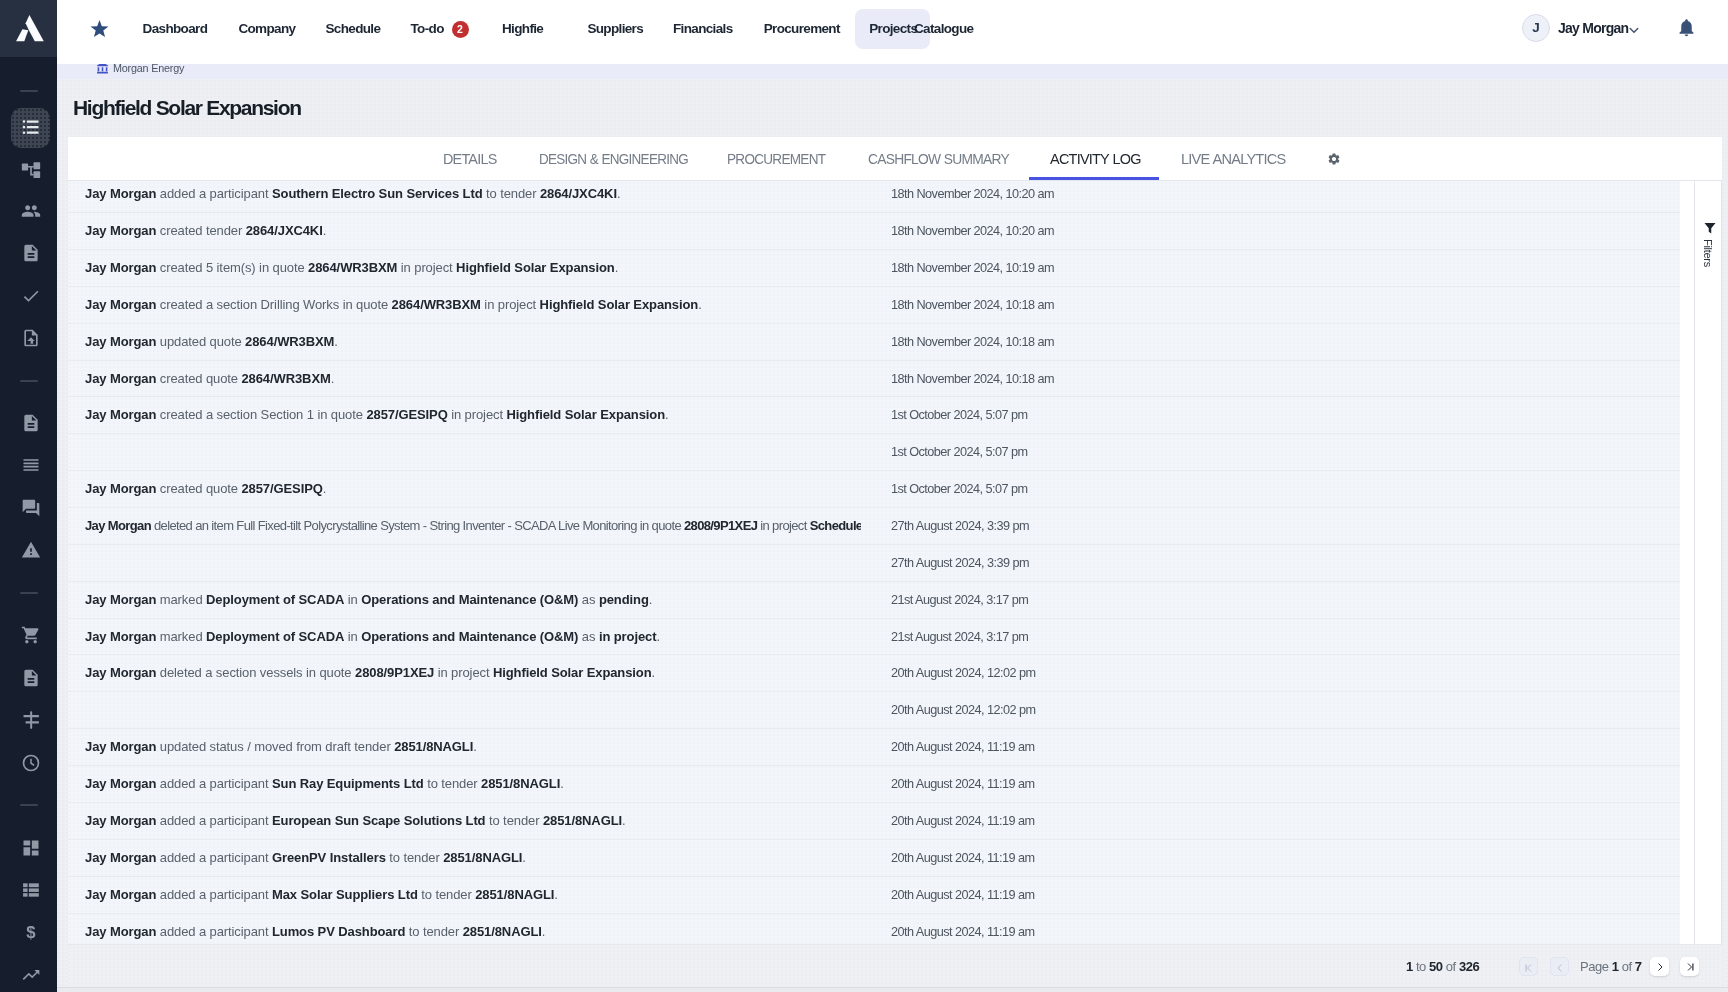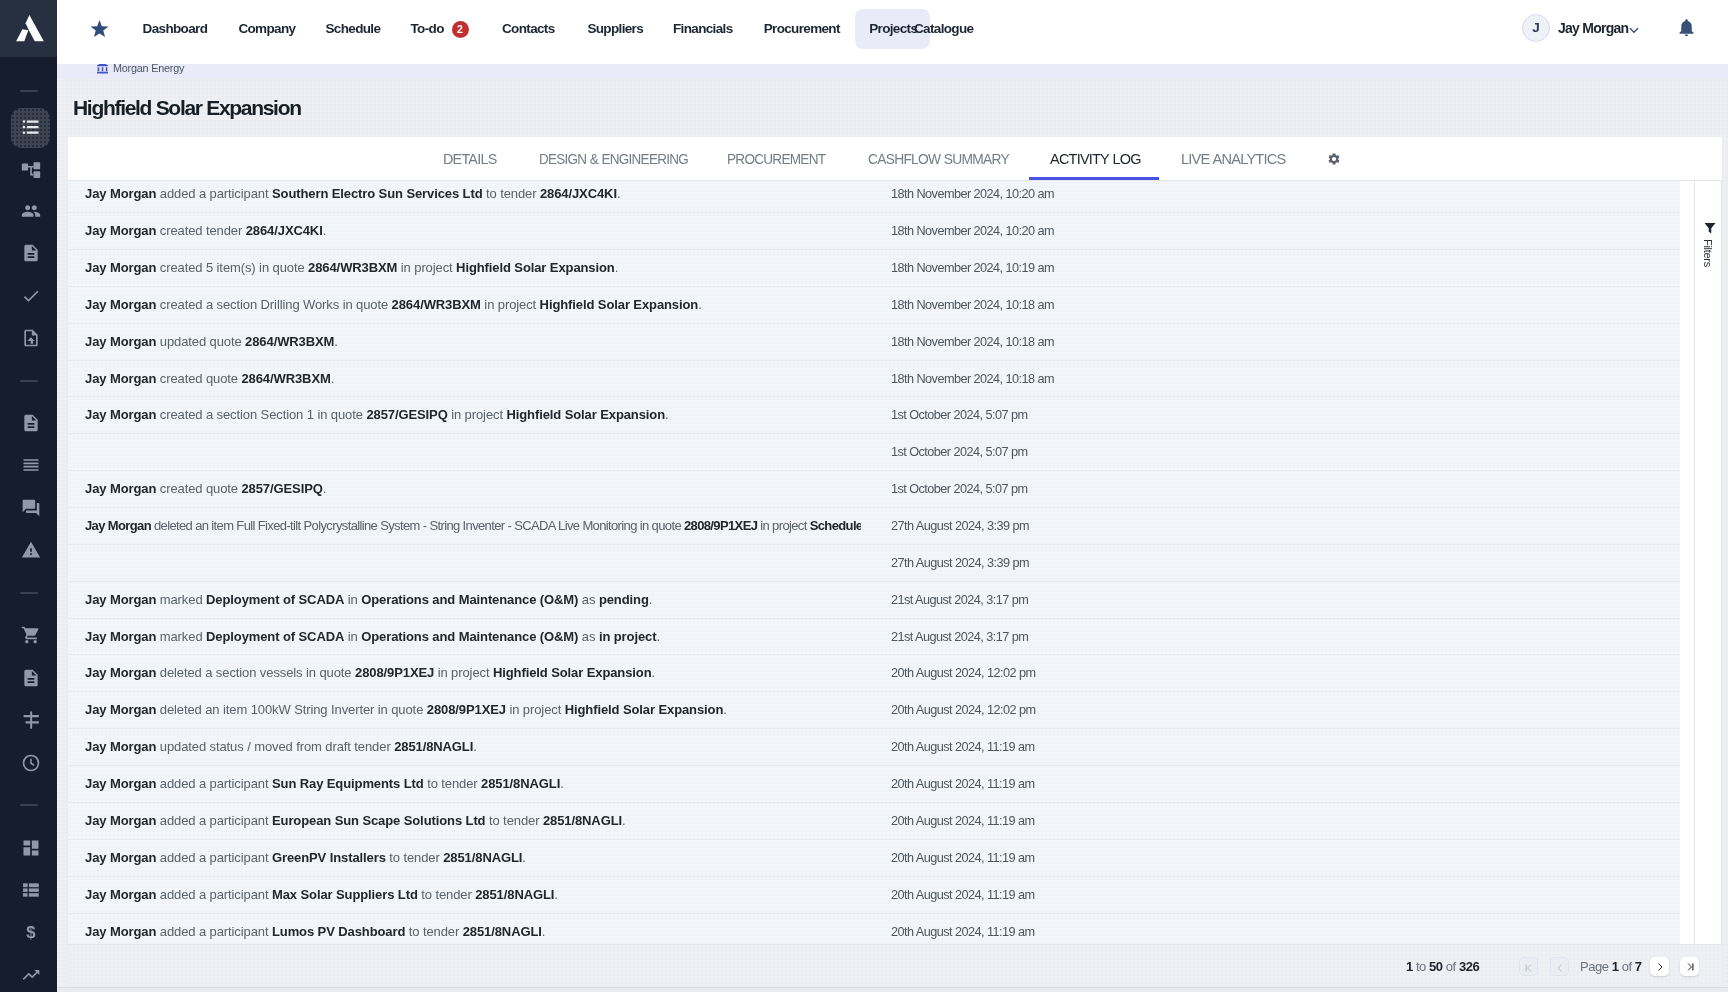--- a/index.html
+++ b/index.html
@@ -134,21 +134,20 @@
       </div>
 <div class="row">
         <div class="rt"><b>Jay Morgan</b> marked <b>Deployment of SCADA</b> in <b>Operations and Maintenance (O&amp;M)</b> as <b>in project</b>.</div>
         <div class="rs">21st August 2024, 3:17 pm</div>
       </div>
 <div class="row">
         <div class="rt"><b>Jay Morgan</b> deleted a section vessels in quote <b>2808/9P1XEJ</b> in project <b>Highfield Solar Expansion</b>.</div>
         <div class="rs">20th August 2024, 12:02 pm</div>
       </div>
 <div class="row">
-        <div class="rt"><b>Jay Morgan</b> deleted an item 100kW String Inverter in quote <b>2808/9P1XEJ</b> in project <b>Highfield Solar Expansion</b>.</div>
         <div class="rs">20th August 2024, 12:02 pm</div>
       </div>
 <div class="row">
         <div class="rt"><b>Jay Morgan</b> updated status / moved from draft tender <b>2851/8NAGLI</b>.</div>
         <div class="rs">20th August 2024, 11:19 am</div>
       </div>
 <div class="row">
         <div class="rt"><b>Jay Morgan</b> added a participant <b>Sun Ray Equipments Ltd</b> to tender <b>2851/8NAGLI</b>.</div>
         <div class="rs">20th August 2024, 11:19 am</div>
       </div>
@@ -213,21 +212,21 @@
 <div class="abs" id="crumbtxt">Morgan Energy</div>
 
 <div class="abs" id="navbar">
   <svg style="position:absolute;left:33px;top:20px" width="19" height="18" viewBox="0 0 21 20">
       <path fill="#2f4d7c" d="M10.5 0 L13.1 6.9 L20.5 7.2 L14.7 11.8 L16.7 19 L10.5 14.9 L4.3 19 L6.3 11.8 L0.5 7.2 L7.9 6.9 Z"></path>
     </svg>
   <span class="navlink" style="left:85.6px">Dashboard</span>
   <span class="navlink" style="left:181.4px">Company</span>
   <span class="navlink" style="left:268.5px">Schedule</span>
   <span class="navlink" style="left:353.5px">To-do<span id="todobadge">2</span></span>
-  <span class="navlink" style="left:445px">Contacts</span>
+  <span class="navlink" style="left:445px">Highfie</span>
   <span class="navlink" style="left:530.4px">Suppliers</span>
   <span class="navlink" style="left:616px">Financials</span>
   <span class="navlink" style="left:706.7px">Procurement</span>
   <span class="navlink" style="left:812.2px"><span id="projpill"></span>Projects</span>
   <span class="navlink" style="left:857px">Catalogue</span>
   <div class="abs" id="avatar">J</div>
   <span class="abs" id="uname">Jay Morgan</span>
   <svg style="position:absolute;left:1572px;top:27px" width="10" height="7" viewBox="0 0 12 8">
       <path d="M1.5 1.5 L6 6 L10.5 1.5" stroke="#41546f" stroke-width="1.7" fill="none" stroke-linecap="round"></path>
     </svg>

